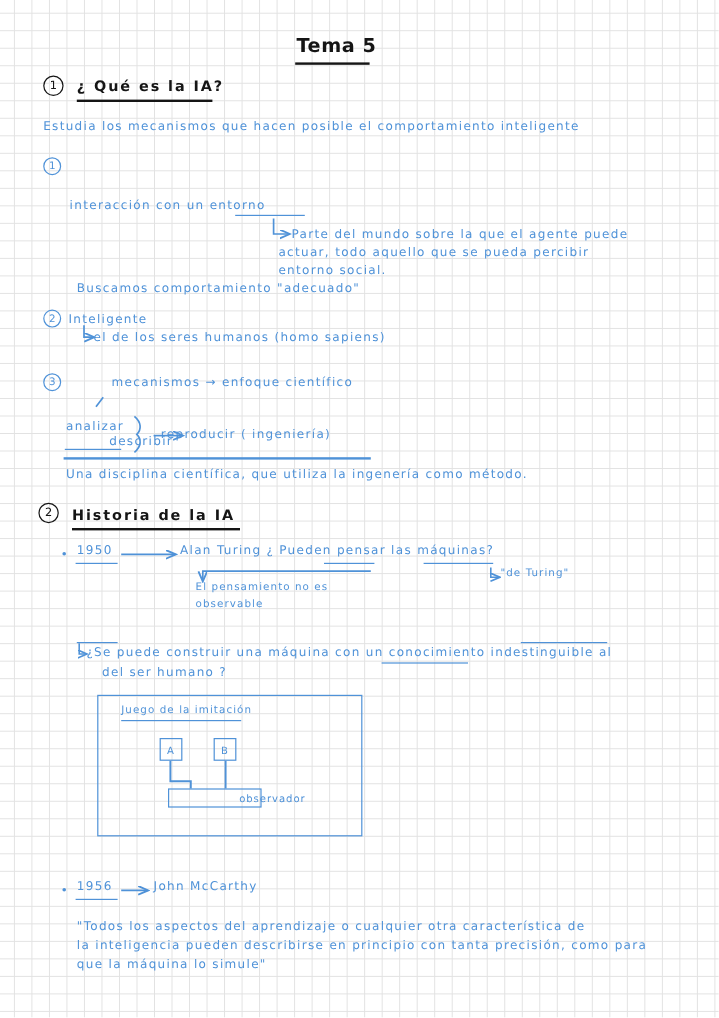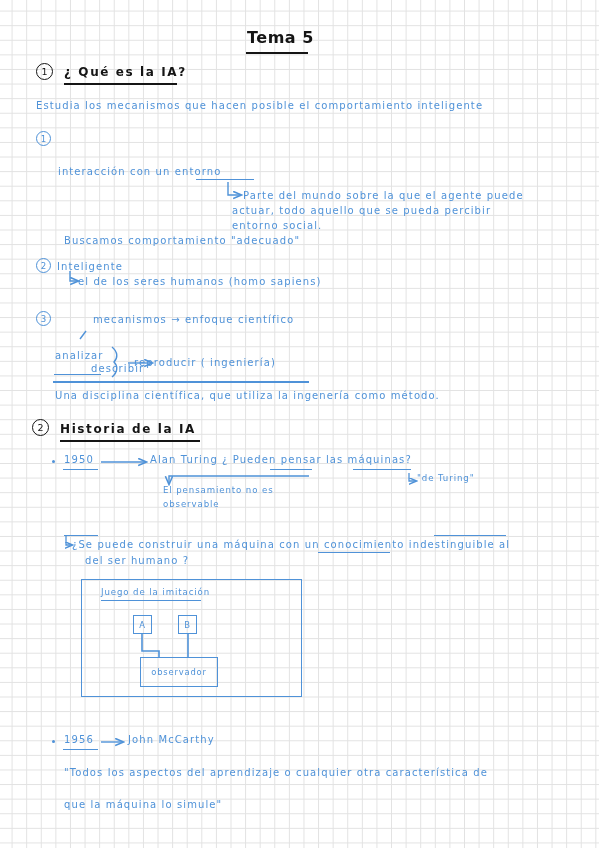--- a/index.html
+++ b/index.html
@@ -160,30 +160,31 @@
   <div class="t sm" style="left:101px; top:588px;">Juego de la imitación</div>
   <div class="rule" style="left:101px; top:600px; width:100px; height:1.3px;"></div>
 
   <div class="dbox" style="left:133px; top:615px; width:19px; height:19px;">
     <span class="dlabel">A</span>
   </div>
   <div class="dbox" style="left:178px; top:615px; width:19px; height:19px;">
     <span class="dlabel">B</span>
   </div>
 
-  <div class="dbox" style="left:140px; top:657px; width:78px; height:30px;">
+  <div class="dbox" style="left:140px; top:657px; width:78px; height:16px;padding-left:48px;">
     <span class="dlabel">observador</span>
   </div>
 
   <div class="bullet" style="left:52px; top:740px;"></div>
   <div class="t" style="left:64px; top:735px;">1956</div>
   <div class="rule" style="left:63px; top:749px; width:35px; height:1.4px;"></div>
   <div class="t" style="left:128px; top:735px;">John  McCarthy</div>
 
   <div class="t" style="left:64px; top:768px;">"Todos los aspectos del aprendizaje o cualquier otra característica de</div>
+  <div class="t" style="left:64px; top:784px;">la inteligencia pueden describirse en principio con tanta precisión, como para</div>
   <div class="t" style="left:64px; top:800px;">que la máquina lo simule"</div>
 
   <svg class="ov" viewBox="0 0 599 848" xmlns="http://www.w3.org/2000/svg">
     <defs>
       <marker id="ah" markerWidth="7" markerHeight="7" refX="5.6" refY="2.6" orient="auto" markerUnits="strokeWidth">
         <path d="M0,0 L6,2.6 L0,5.2" fill="none" stroke="#4f92d8" stroke-width="1.1"></path>
       </marker>
     </defs>
 
     <g stroke="#4f92d8" stroke-width="1.4" fill="none">

